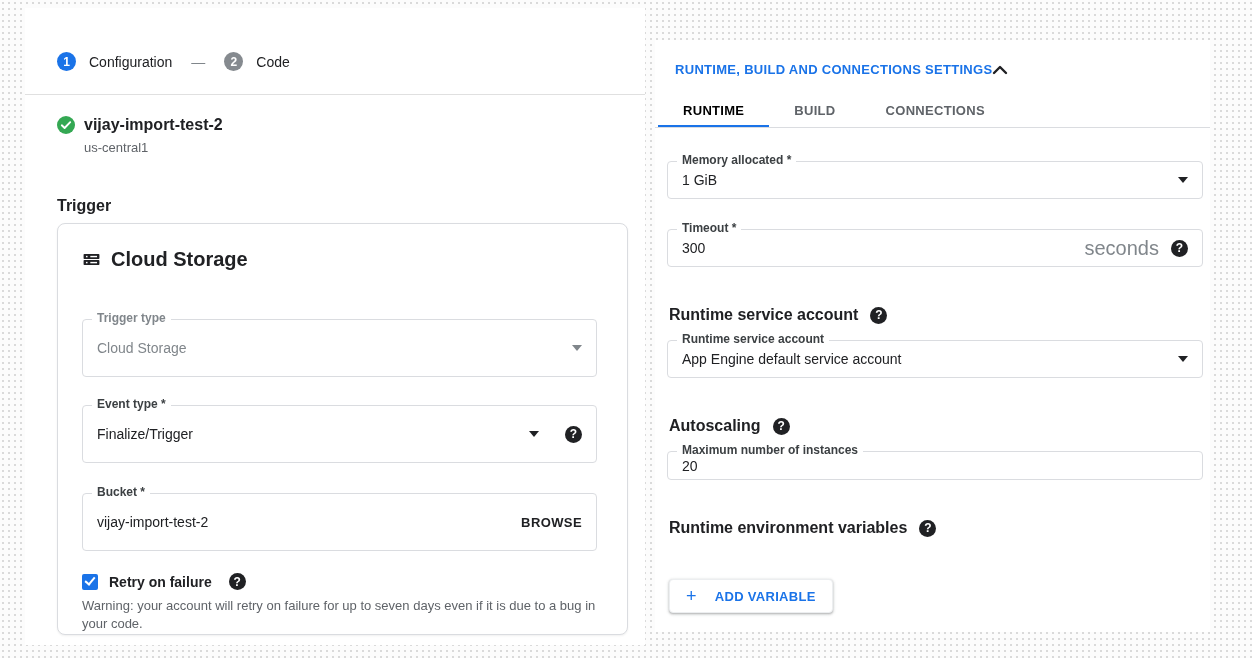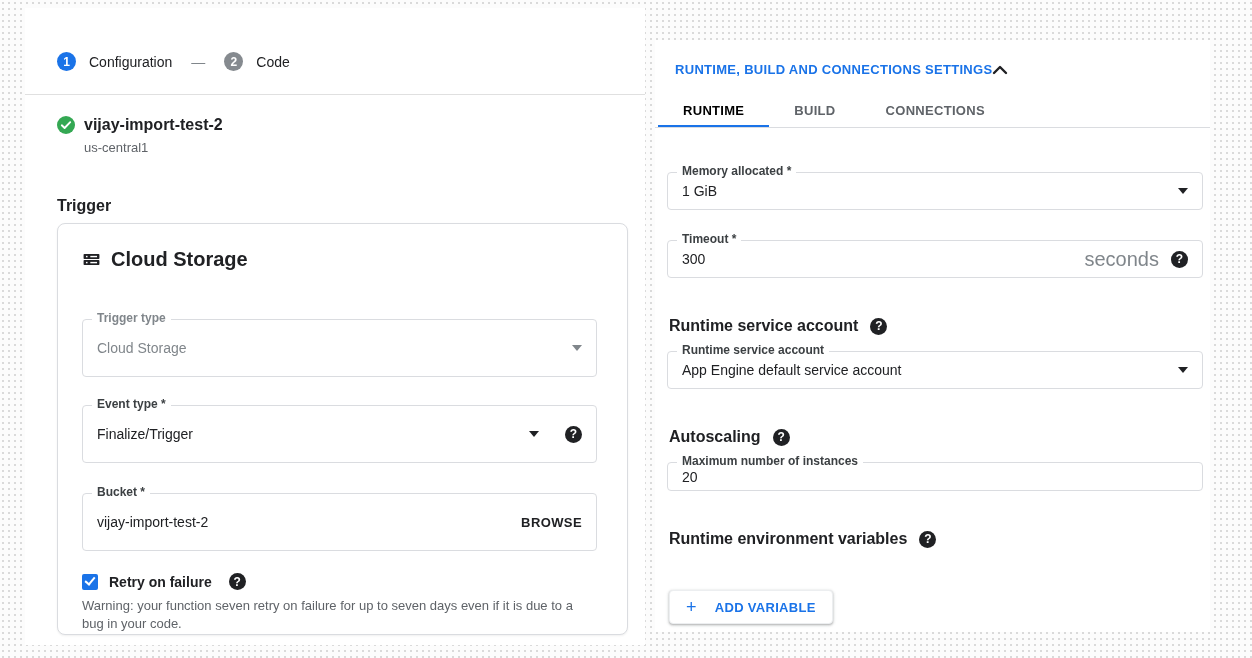--- a/index.html
+++ b/index.html
@@ -91,21 +91,21 @@
                      padding:22px 14px 0 20px; }
   .settings-header-label { color:#1a73e8; font-size:13px; font-weight:700; letter-spacing:.3px; }
   .chevron-up { display:flex; flex:0 0 auto; }
 
   .tabs-row { display:flex; margin-top:17px; border-bottom:1px solid #dadce0; padding-left:3px; }
   .tab { height:33px; display:flex; align-items:center; padding:0 25px; font-size:13px;
          font-weight:700; letter-spacing:.3px; color:#5f6368; cursor:pointer; }
   .tab.active { color:#000000; box-shadow:inset 0 -2px 0 #1a73e8; }
 
   .right-content { padding:0 7px 0 12px; }
-  .f-memory  { margin-top:44px; height:38px; }
+  .f-memory  { margin-top:33px; height:38px; }
   .f-timeout { margin-top:30px; height:38px; }
   .f-rsa     { margin-top:16px; height:38px; }
   .f-maxinst { margin-top:16px; height:29px; }
 
   .r-heading-row { display:flex; align-items:center; gap:12px; margin-top:39px; padding-left:2px; }
   .r-heading { font-size:16px; font-weight:700; color:#202124; }
 
   .add-var-btn { display:inline-flex; align-items:center; gap:18px; margin:42px 0 0 2px;
                  background:#fff; border:1px solid #eceef0; border-radius:4px; height:34px;
                  padding:0 16px; color:#1a73e8; font-size:13px; font-weight:700; letter-spacing:.3px;
@@ -177,21 +177,21 @@
       <span class="flabel">Bucket *</span>
       <span class="fvalue">vijay-import-test-2</span>
       <span class="browse-btn">BROWSE</span>
     </div>
 
     <div class="retry-row">
       <span class="checkbox"></span>
       <span class="retry-label">Retry on failure</span>
       <span class="help-icon"></span>
     </div>
-    <p class="warning-text">Warning: your function seven retry on failure for up to seven days even if it is due to a bug in your code.</p>
+    <p class="warning-text">Warning: your account will retry on failure for up to seven days even if it is due to a bug in your code.</p>
 
     <div class="btn-row">
       <button class="save-btn">SAVE</button>
       <button class="cancel-btn">CANCEL</button>
     </div>
 
   </div>
 </div>
 
 <div class="sheet right-sheet">

